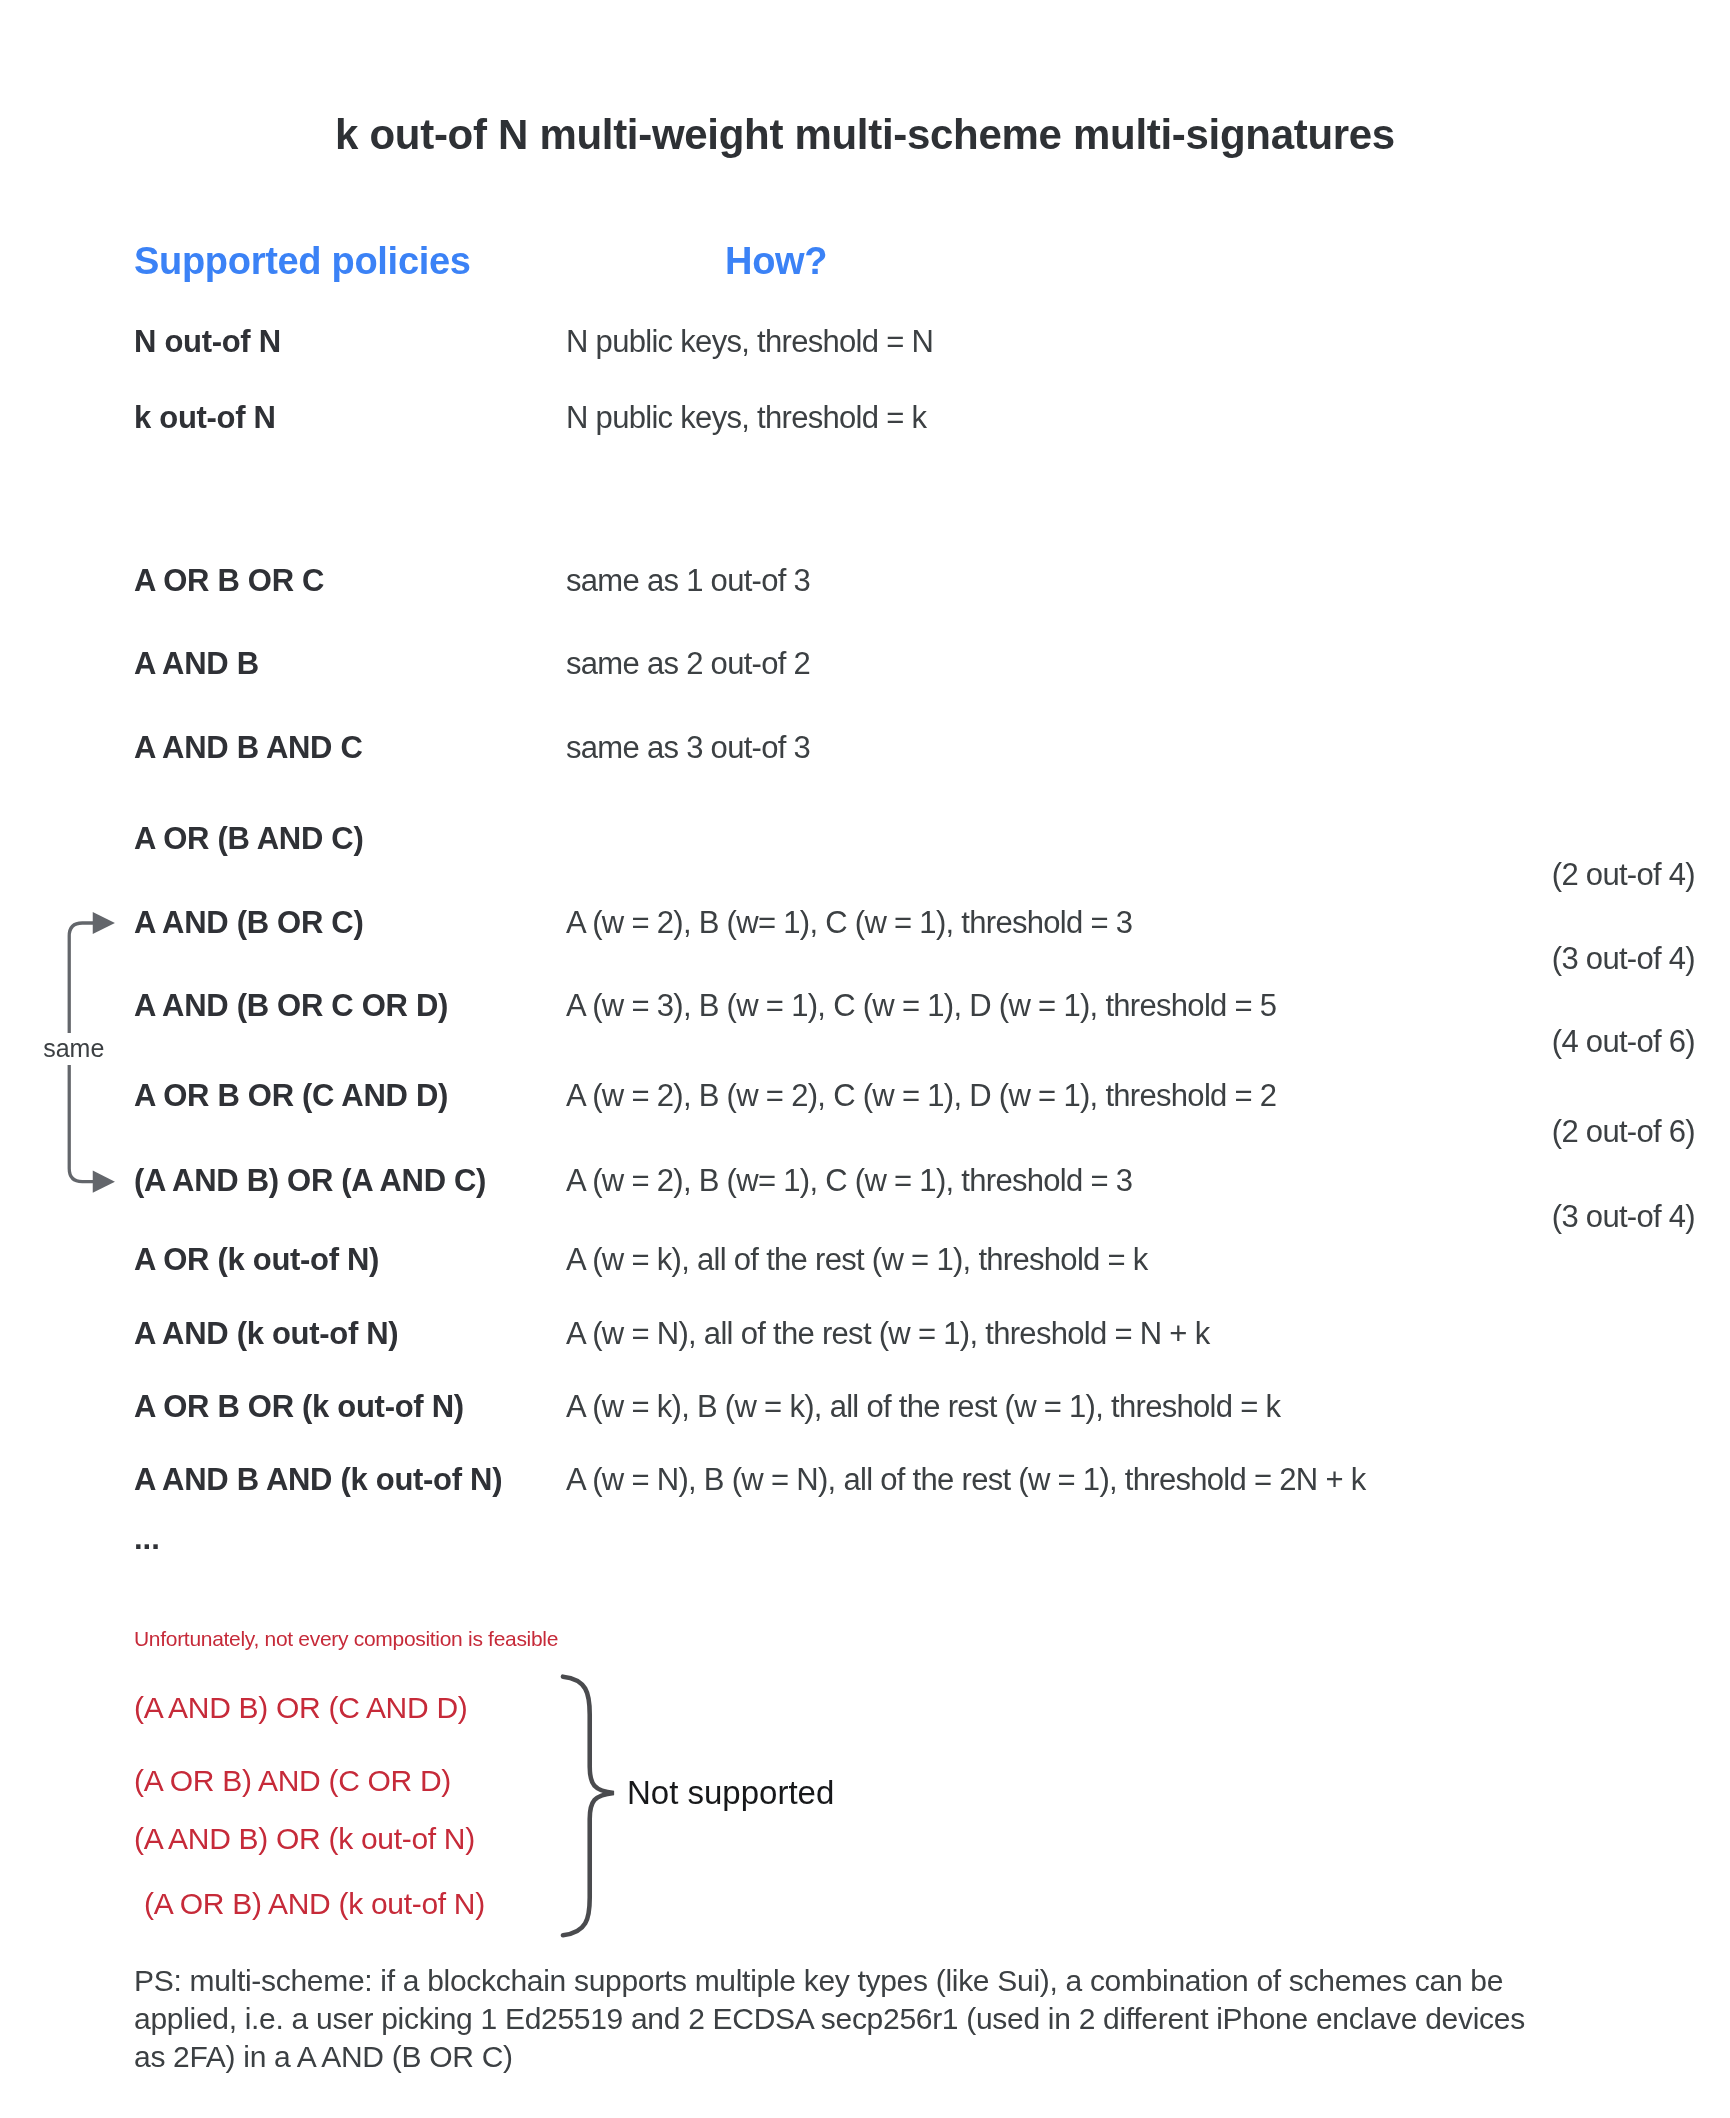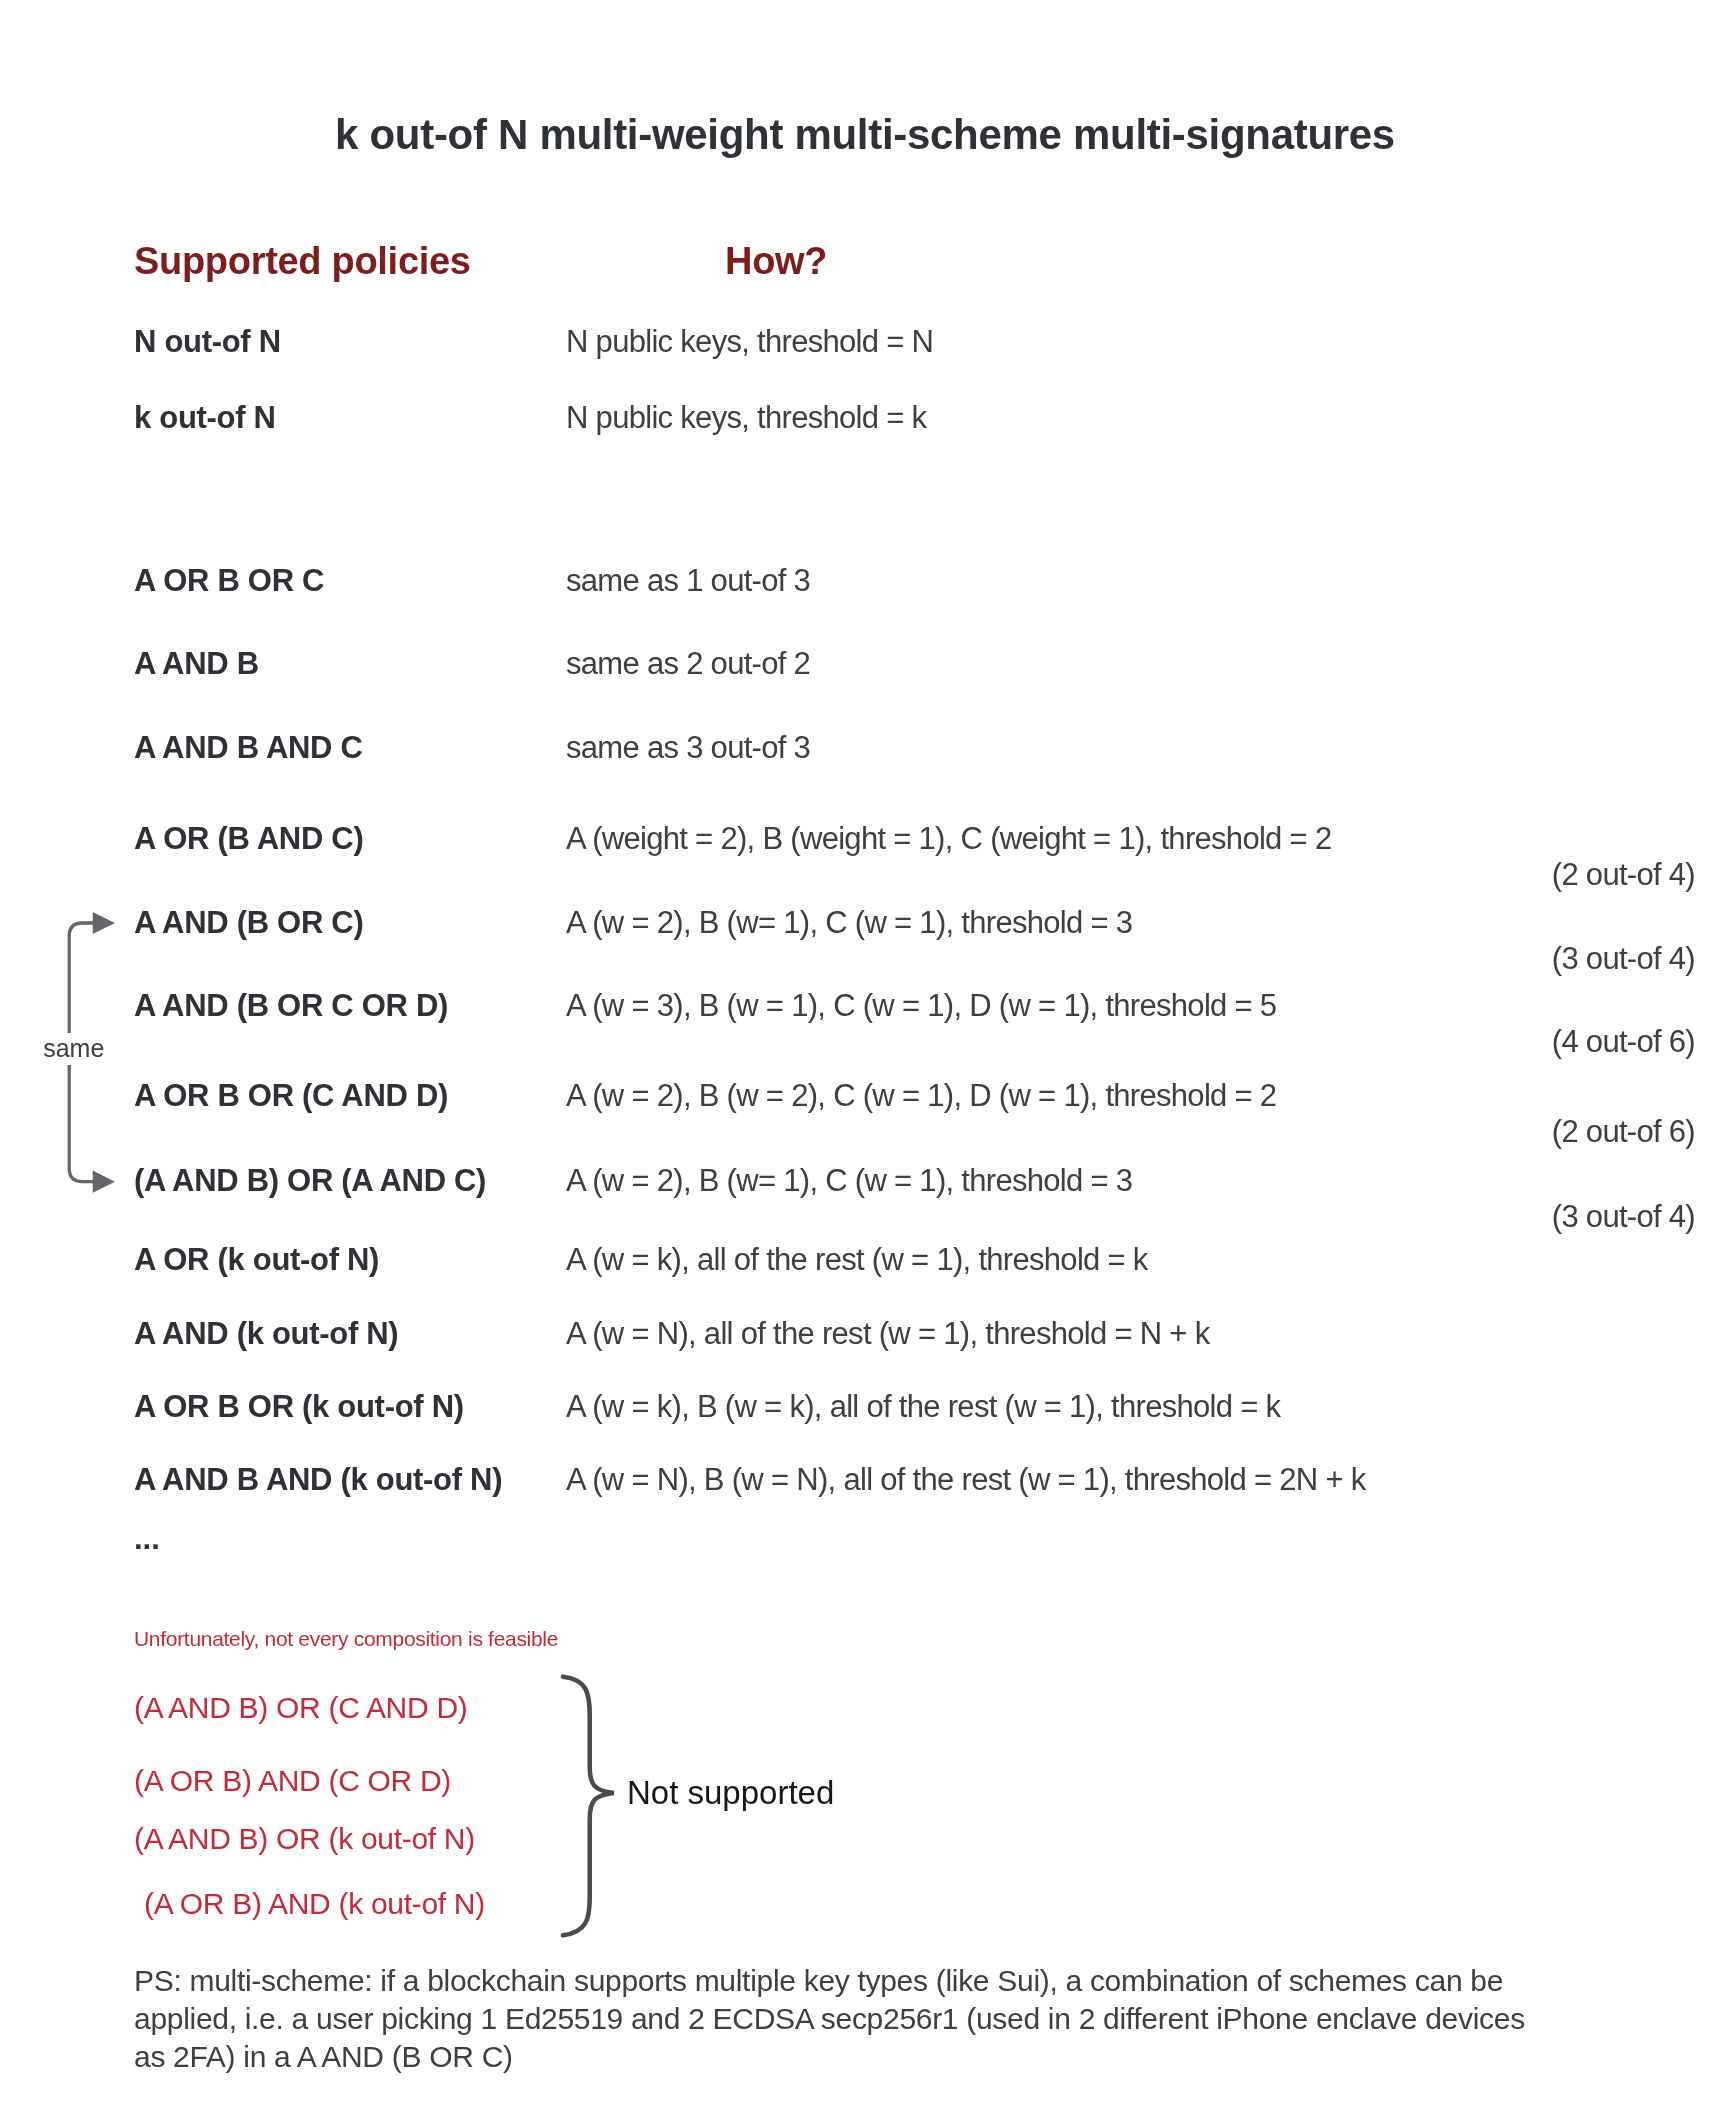--- a/index.html
+++ b/index.html
@@ -17,21 +17,21 @@
     text-align:center;
     font-size:42px; font-weight:700;
     color:#2e3135;
     line-height:48px;
     letter-spacing:-0.3px;
   }
   .col-header{
     position:absolute;
     top:237px;
     font-size:38px; font-weight:700;
-    color:#7f1d1d;
+    color:#3b82f6;
     line-height:48px;
     letter-spacing:-0.3px;
   }
   .col-header.policies{left:134px;}
   .col-header.how{left:725px;}
   .row{
     position:absolute;
     left:0; width:100%;
     height:48px; line-height:48px;
     font-size:31px;
@@ -137,21 +137,20 @@
   <div class="row" style="top:640px">
     <span class="policy">A AND B</span>
     <span class="how-text">same as 2 out-of 2</span>
   </div>
   <div class="row" style="top:724px">
     <span class="policy">A AND B AND C</span>
     <span class="how-text">same as 3 out-of 3</span>
   </div>
   <div class="row" style="top:815px">
     <span class="policy">A OR (B AND C)</span>
-    <span class="how-text">A (weight = 2), B (weight = 1), C (weight = 1), threshold = 2</span>
     <span class="note">(2 out-of 4)</span>
   </div>
   <div class="row" style="top:899px">
     <span class="policy">A AND (B OR C)</span>
     <span class="how-text">A (w = 2), B (w= 1), C (w = 1), threshold = 3</span>
     <span class="note">(3 out-of 4)</span>
   </div>
   <div class="row" style="top:982px">
     <span class="policy">A AND (B OR C OR D)</span>
     <span class="how-text">A (w = 3), B (w = 1), C (w = 1), D (w = 1), threshold = 5</span>

